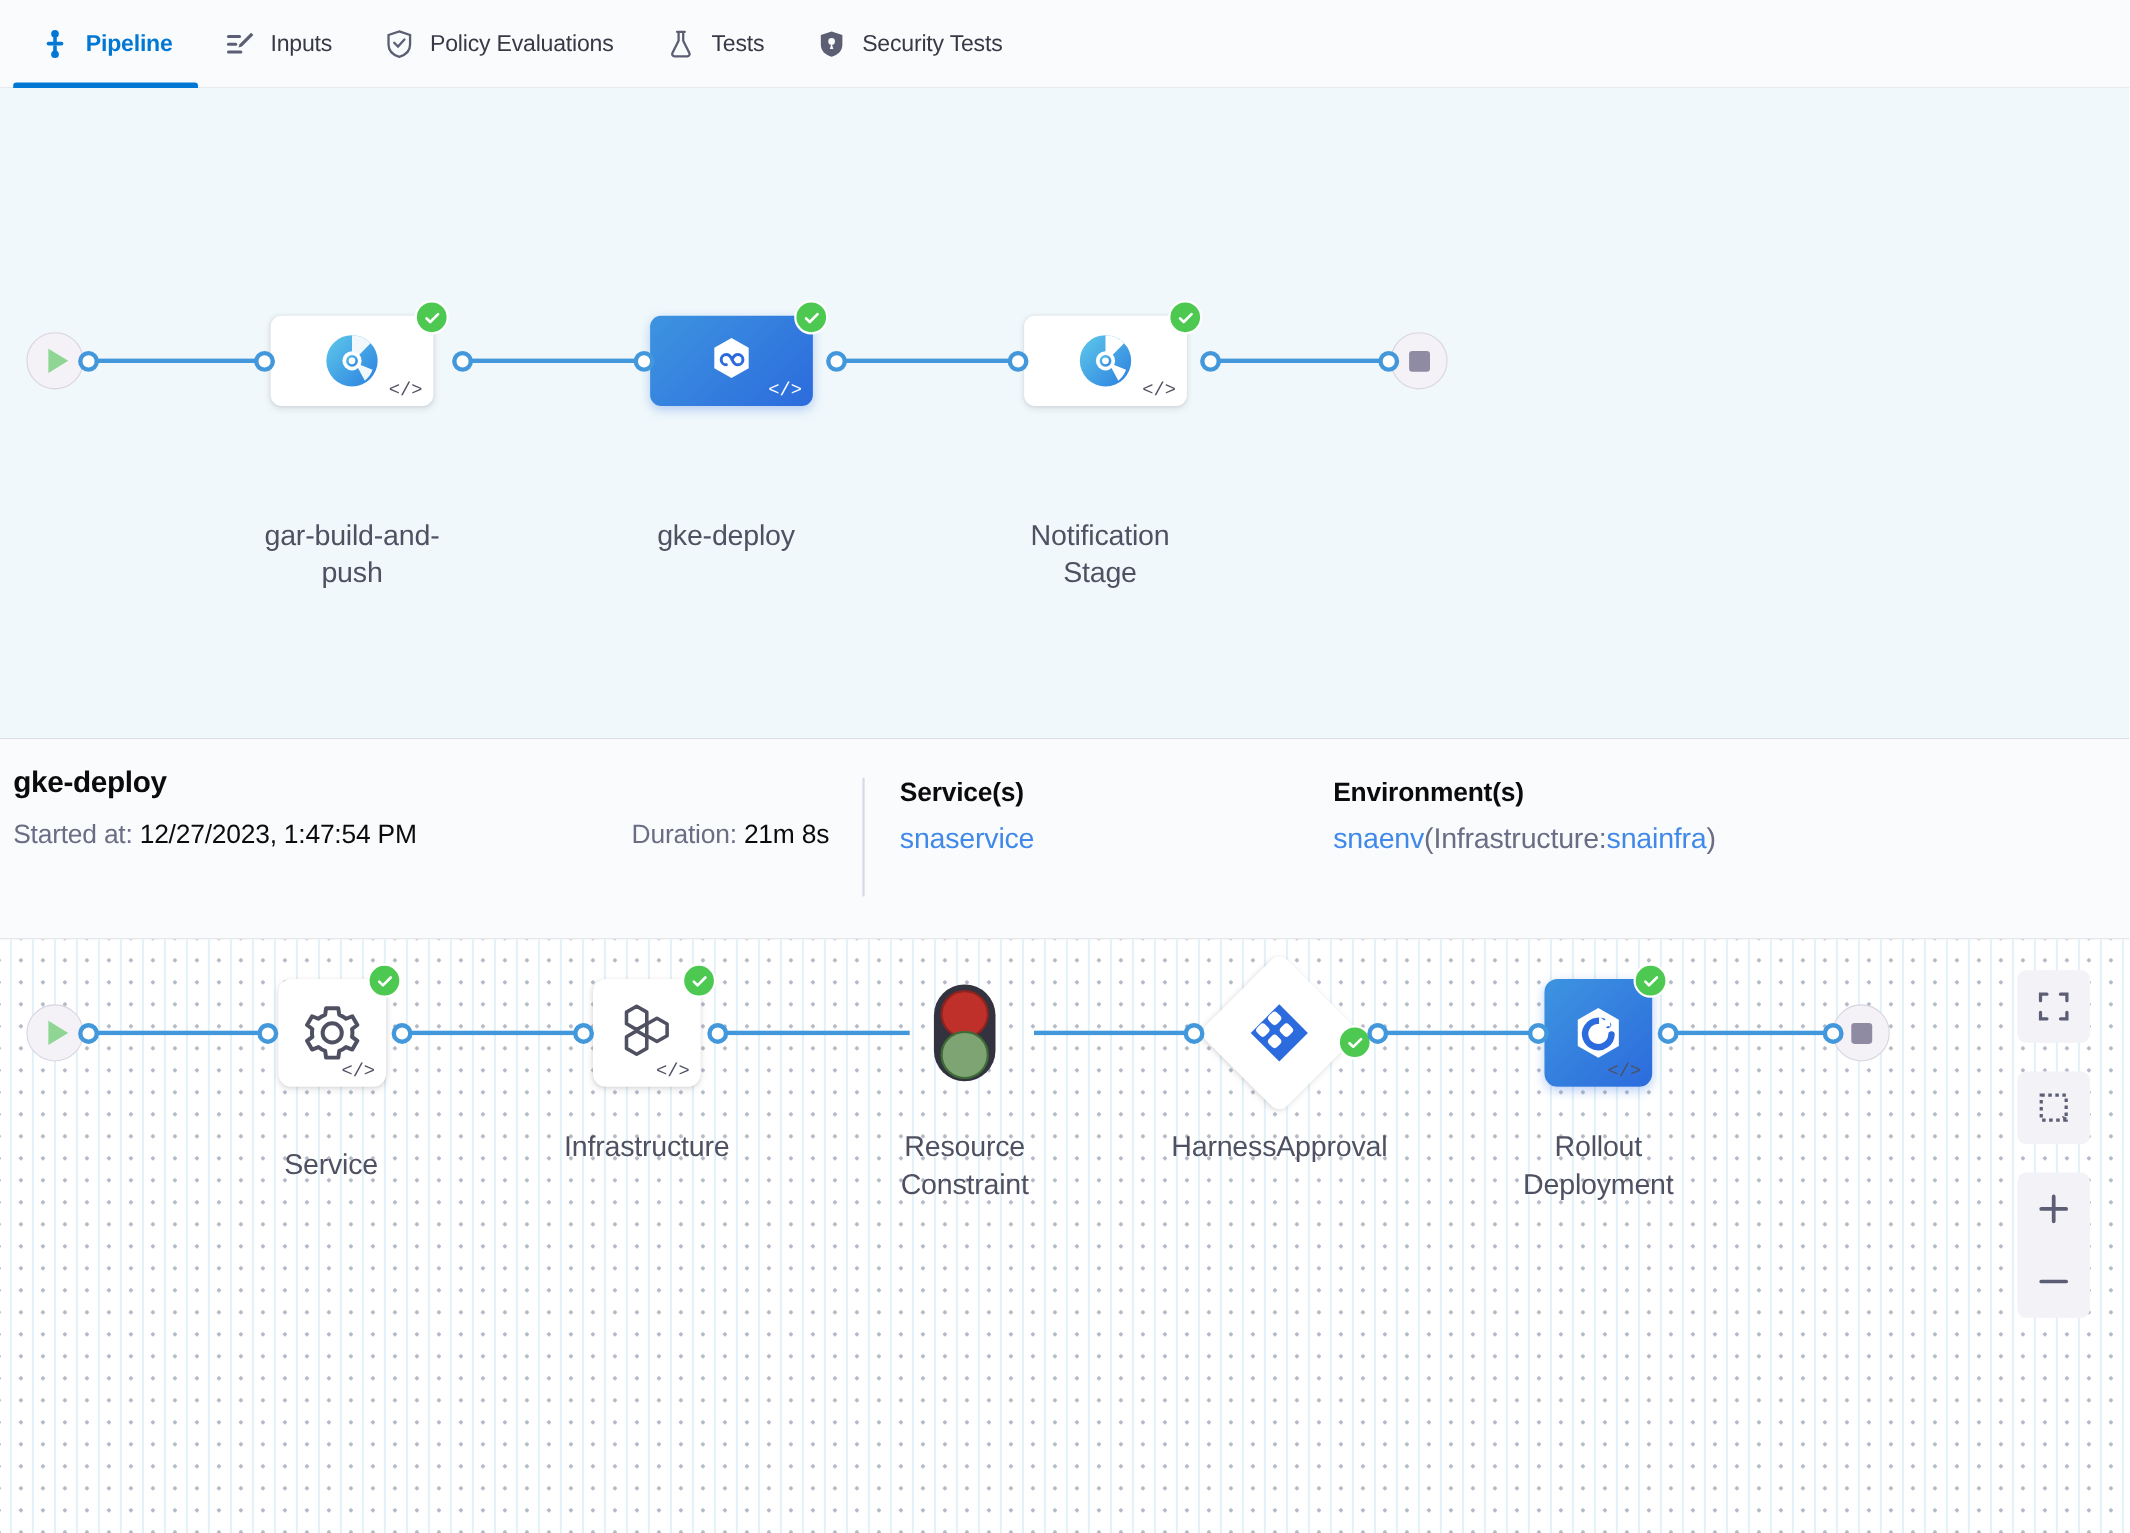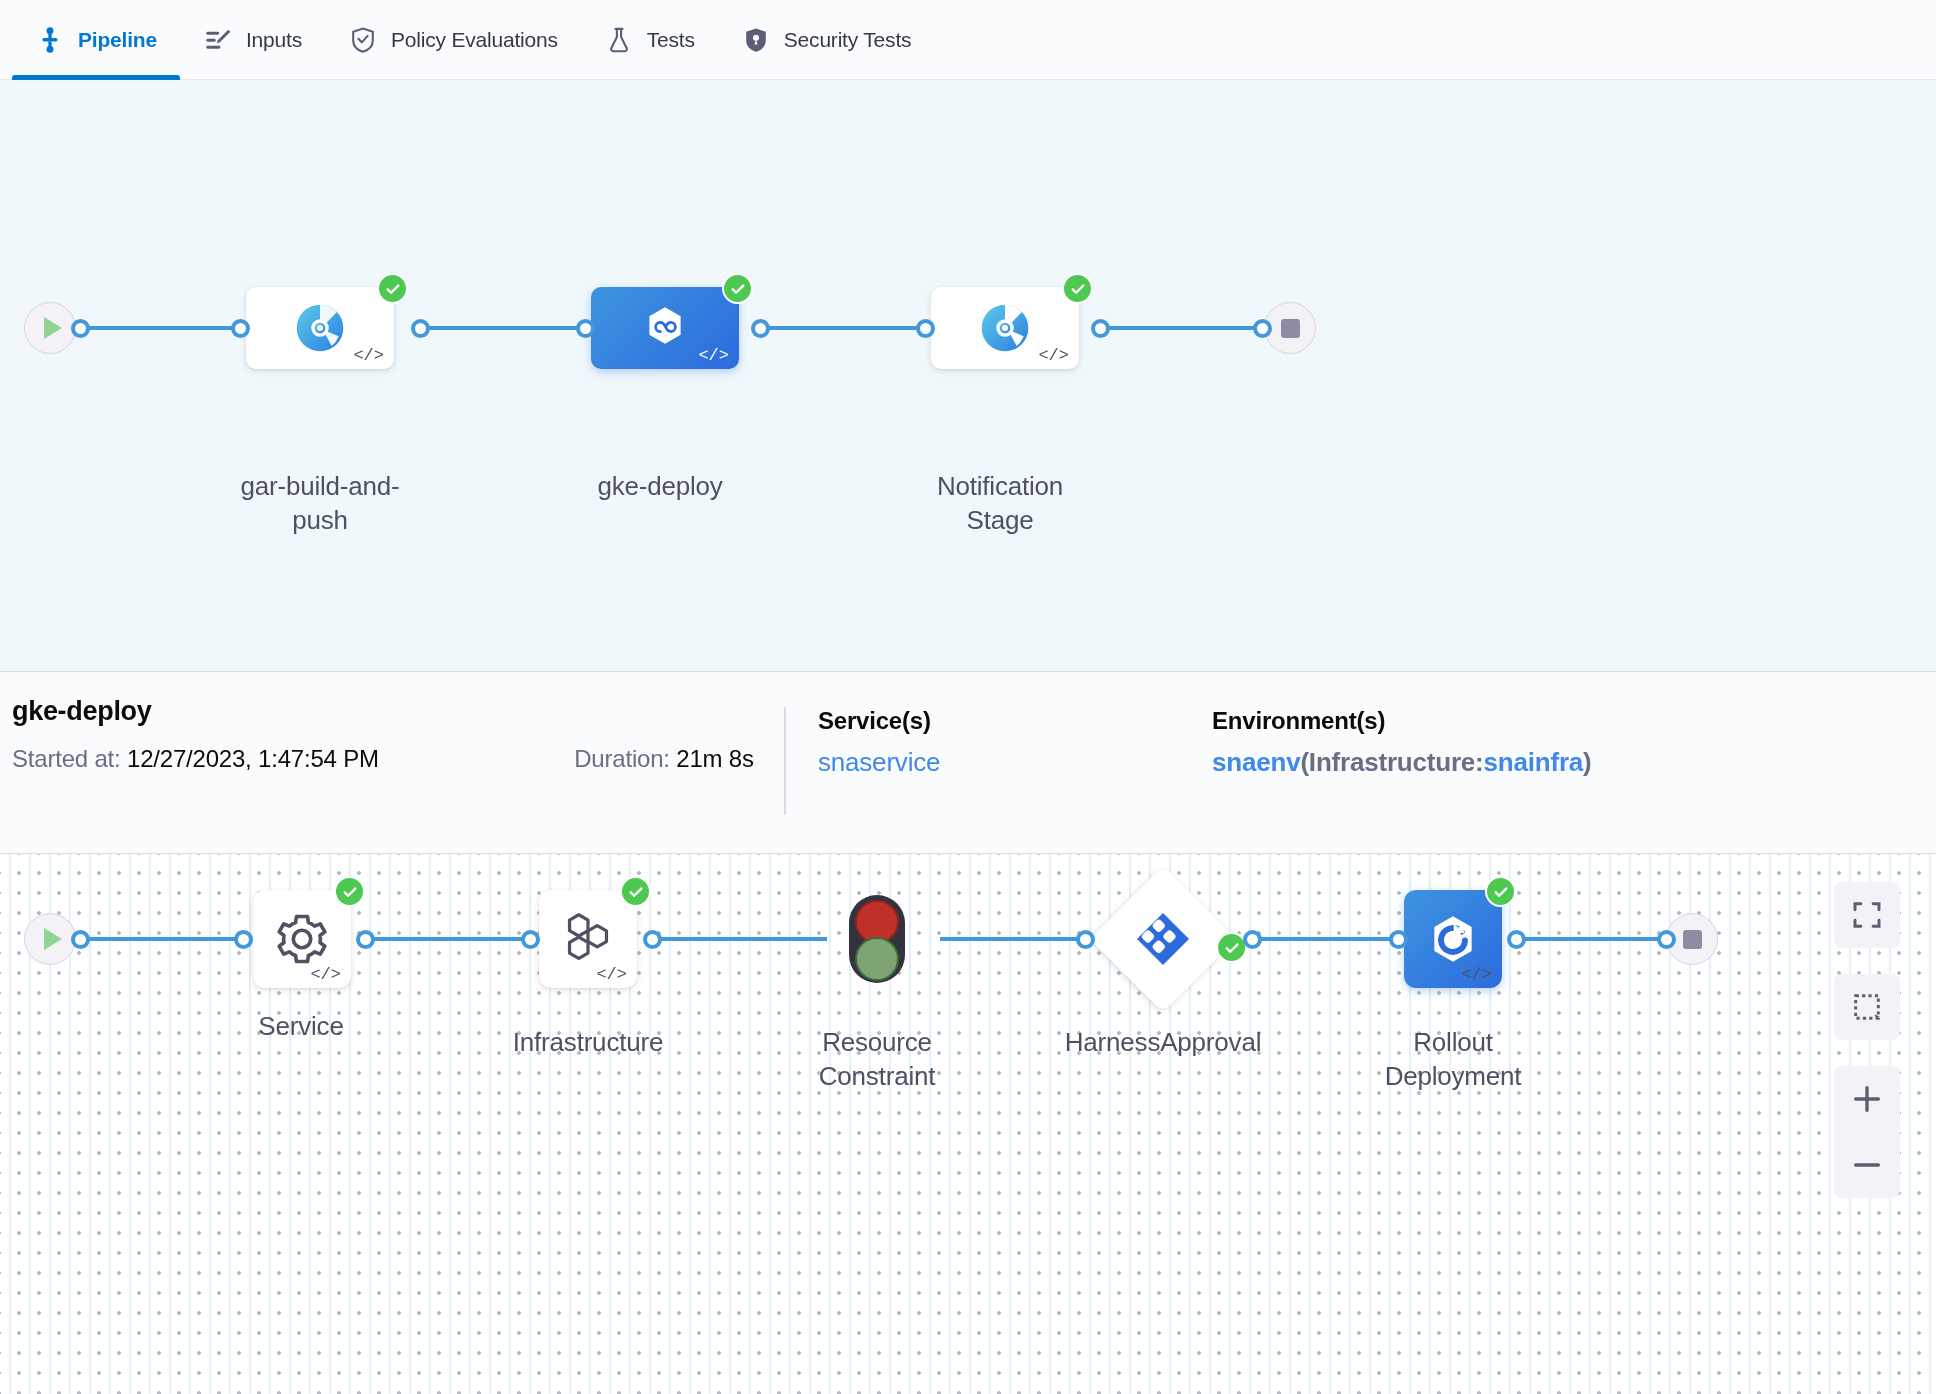--- a/index.html
+++ b/index.html
@@ -410,21 +410,21 @@
 
     <div class="info-divider"></div>
 
     <div class="info-col-service">
       <div class="info-head">Service(s)</div>
       <div class="info-link">snaservice</div>
     </div>
 
     <div class="info-col-env">
       <div class="info-head">Environment(s)</div>
-      <div style="margin-top:12px;font-weight:bold;">
+      <div style="margin-top:12px;">
         <span class="info-link" style="margin-top:0;">snaenv</span><span class="info-link info-plain" style="margin-top:0;">(Infrastructure:</span><span class="info-link" style="margin-top:0;">snainfra</span><span class="info-link info-plain" style="margin-top:0;">)</span>
       </div>
     </div>
   </div>
 </div>
 
 <div class="exec-canvas">
   <div class="node-layer">
 
     <div class="terminal" style="left:50px;">
@@ -440,21 +440,21 @@
         <path d="M19.6 12c0-.5-.05-1-.14-1.47l2-1.5-1.9-3.3-2.36.95a7.6 7.6 0 00-2.55-1.48L14.3 2.7H9.7l-.35 2.5a7.6 7.6 0 00-2.55 1.48L4.44 5.73l-1.9 3.3 2 1.5A7.8 7.8 0 004.4 12c0 .5.05 1 .14 1.47l-2 1.5 1.9 3.3 2.36-.95a7.6 7.6 0 002.55 1.48l.35 2.5h4.6l.35-2.5a7.6 7.6 0 002.55-1.48l2.36.95 1.9-3.3-2-1.5c.09-.47.14-.97.14-1.47z" fill="none" stroke="#4f5162" stroke-width="1.5" stroke-linejoin="round"></path>
       </svg>
       <span class="code-badge">&lt;/&gt;</span>
       <div class="status-badge" style="right:-14px; top:-14px;">
         <svg width="18" height="18" viewBox="0 0 24 24">
             <path d="M5 12.5l4.5 4.5L19 7.5" fill="none" stroke="#ffffff" stroke-width="3.2" stroke-linecap="round" stroke-linejoin="round"></path>
           </svg>
       </div>
     </div>
     <div class="port" style="left:365px;"></div>
-    <div class="node-label" style="left:301px; top:156px;">Service</div>
+    <div class="node-label" style="left:301px; top:188px;">Service</div>
 
     <div class="edge" style="left:365px; width:165px;"></div>
     <div class="port" style="left:530px;"></div>
 
     <div class="step-node" style="left:588px;">
       <svg width="60" height="58" viewBox="0 0 26 24">
         <g fill="none" stroke="#4f5162" stroke-width="1.4" stroke-linejoin="round">
           <path d="M9 1.5l4 2.3v4.6l-4 2.3-4-2.3V3.8z"></path>
           <path d="M17 6.2l4 2.3v4.6l-4 2.3-4-2.3V8.5z"></path>
           <path d="M9 11.2l4 2.3v4.6l-4 2.3-4-2.3v-4.6z"></path>

